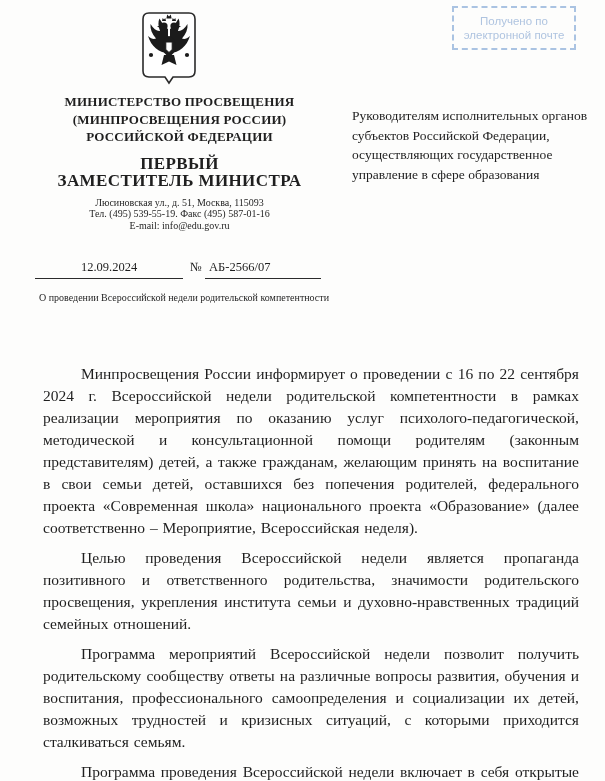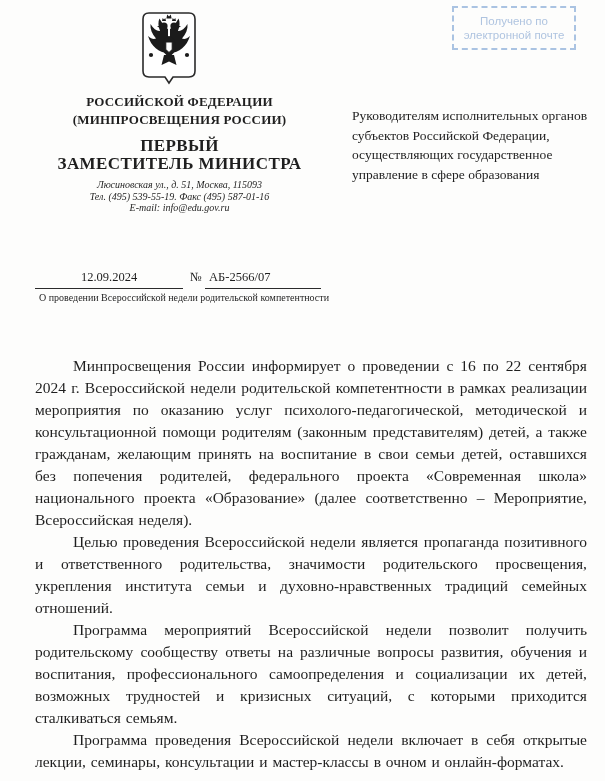--- a/index.html
+++ b/index.html
@@ -48,40 +48,40 @@
     font-weight: 600;
     letter-spacing: 0.2px;
   }
   .position-block { margin-top: 9px; }
   .position-line {
     font-size: 17px;
     line-height: 17.5px;
     font-weight: 700;
     letter-spacing: 0.4px;
   }
-  .address-block { margin-top: 7px; font-style: italic; }
+  .address-block { margin-top: 7px; }
   .address-line {
     font-size: 10px;
     line-height: 11.5px;
   }
 
   
   .recipient {
     position: absolute;
     left: 352px; top: 106px;
     width: 245px;
     font-size: 13.5px;
     line-height: 19.5px;
     text-align: left;
   }
 
   
   .refline {
     position: absolute;
-    left: 35px; top: 270px;
+    left: 35px; top: 260px;
     width: 300px;
     font-size: 12.5px;
   }
   .ref-date {
     display: inline-block;
     width: 148px;
     border-bottom: 1.3px solid #2b2b2b;
     text-align: center;
     padding-bottom: 3px;
   }
@@ -108,21 +108,21 @@
   .body-text {
     position: absolute;
     left: 35px; top: 355px;
     width: 552px;
     font-size: 15.5px;
     line-height: 22px;
     text-align: justify;
     word-spacing: 1px;
   }
   .body-text p {
-    margin: 0;
+    margin: 8px;
     text-indent: 38px;
   }
 </style>
 </head>
 <body>
 
 <div class="page">
 
   <div class="stamp">
     <span>Получено по</span>
@@ -153,22 +153,23 @@
 
         <circle cx="12" cy="44" r="2.1"></circle>
         <circle cx="48" cy="44" r="2.1"></circle>
       </g>
 
       <path d="M26.8,31 L33.2,31 L33.2,38.5 L30,41.5 L26.8,38.5 Z" fill="#ffffff" stroke="#1b1b1b" stroke-width="1"></path>
     </svg>
   </div>
 
   <div class="letterhead">
+    <div class="ministry-line">МИНИСТЕРСТВО ПРОСВЕЩЕНИЯ</div>
+    <div class="ministry-line">(МИНПРОСВЕЩЕНИЯ РОССИИ)</div>
     <div class="ministry-line">РОССИЙСКОЙ ФЕДЕРАЦИИ</div>
-    <div class="ministry-line">(МИНПРОСВЕЩЕНИЯ РОССИИ)</div>
     <div class="position-block">
       <div class="position-line">ПЕРВЫЙ</div>
       <div class="position-line">ЗАМЕСТИТЕЛЬ МИНИСТРА</div>
     </div>
     <div class="address-block">
       <div class="address-line">Люсиновская ул., д. 51, Москва, 115093</div>
       <div class="address-line">Тел. (495) 539-55-19. Факс (495) 587-01-16</div>
       <div class="address-line">E-mail: info@edu.gov.ru</div>
     </div>
   </div>

